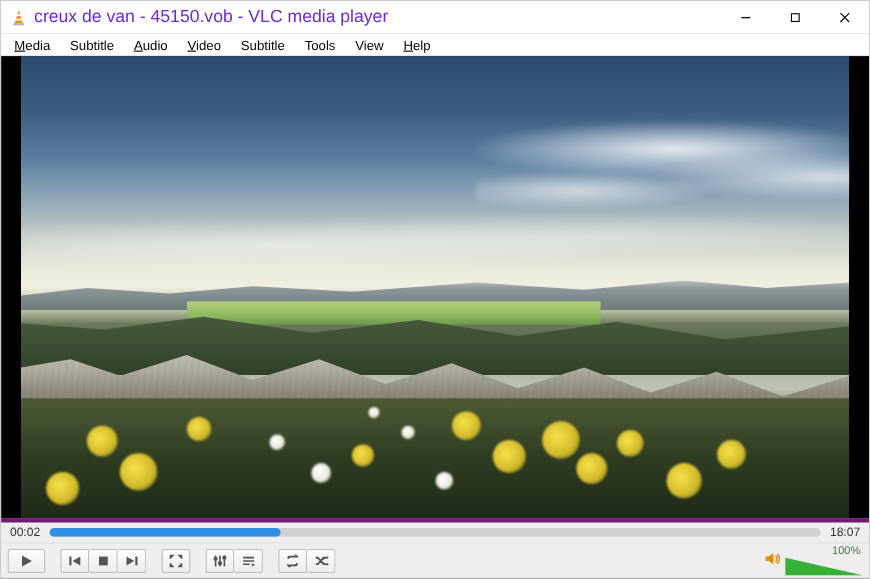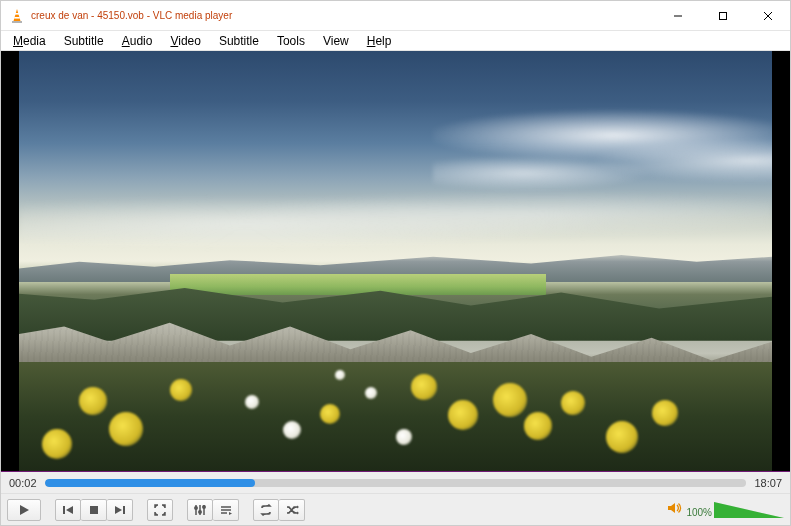--- a/index.html
+++ b/index.html
@@ -17,21 +17,21 @@
   
   .titlebar {
     height: 30px;
     background: #fff;
     display: flex;
     align-items: center;
     padding: 0 0 0 8px;
     border-bottom: 1px solid #e5e5e5;
   }
   .titlebar .app-icon { width: 16px; height: 16px; margin-right: 6px; }
-  .titlebar .title { flex: 1; font-size: 10px; color: #c2410c; }
+  .titlebar .title { flex: 1; font-size: 16px; color: #6d28d9; }
   .win-controls { display: flex; height: 100%; }
   .win-btn {
     width: 45px; height: 100%;
     display: flex; align-items: center; justify-content: center;
     color: #000; font-size: 10px;
   }
   .win-btn svg { stroke: #000; stroke-width: 1; fill: none; }
   
   .menubar {
     height: 20px;
@@ -119,21 +119,21 @@
   
   .seek-row {
     height: 22px;
     background: #eeeeee;
     display: flex;
     align-items: center;
     padding: 0 8px;
     gap: 8px;
     font-size: 11px;
     color: #333;
-    border-top: 1px solid #701a75;
+    border-top: 4px solid #701a75;
   }
   .seek-track {
     flex: 1;
     height: 8px;
     background: #d0d0d0;
     border-radius: 4px;
     position: relative;
     overflow: hidden;
   }
   .seek-fill {
@@ -340,21 +340,21 @@
   </div>
   <div class="flex-spacer"></div>
   <div class="vol-wrap">
     <span class="vol-icon">
       <svg viewBox="0 0 16 16">
           <polygon points="2,6 5,6 9,3 9,13 5,10 2,10" fill="#e68a00" stroke="none"></polygon>
           <path d="M11 5 a4 4 0 0 1 0 6" fill="none" stroke="#e68a00" stroke-width="1.3"></path>
           <path d="M12.5 3.5 a6 6 0 0 1 0 9" fill="none" stroke="#e68a00" stroke-width="1.3"></path>
         </svg>
     </span>
-    <div style="display:flex; flex-direction:row; align-items:flex-end;">
+    <div style="display:flex; flex-direction:column; align-items:flex-end;">
       <span class="vol-label">100%</span>
       <div class="vol-slider">
         <div class="vol-tri-bg"></div>
         <div class="vol-tri" style="border-right-color: rgb(53, 177, 53);"></div>
       </div>
     </div>
   </div>
 </div>
 
 </body></html>

